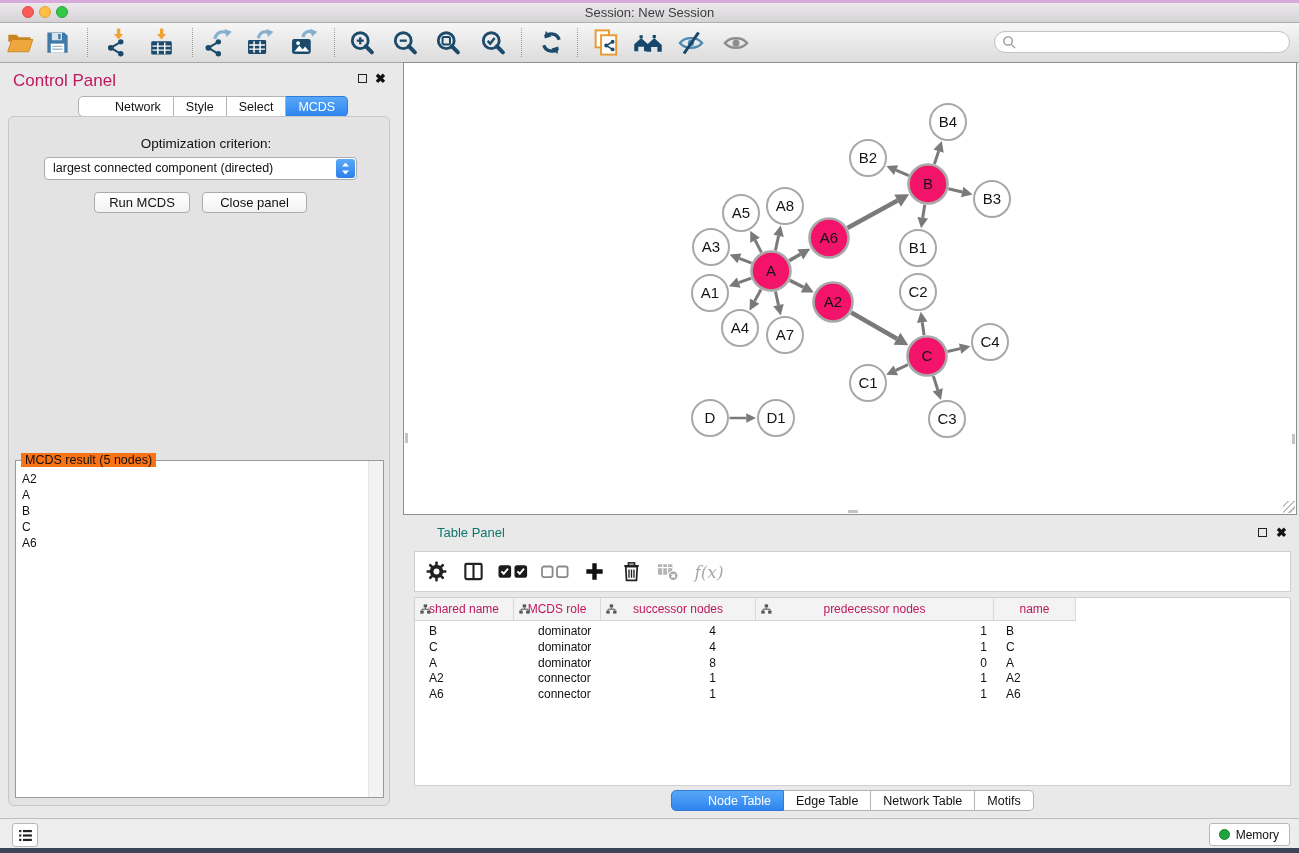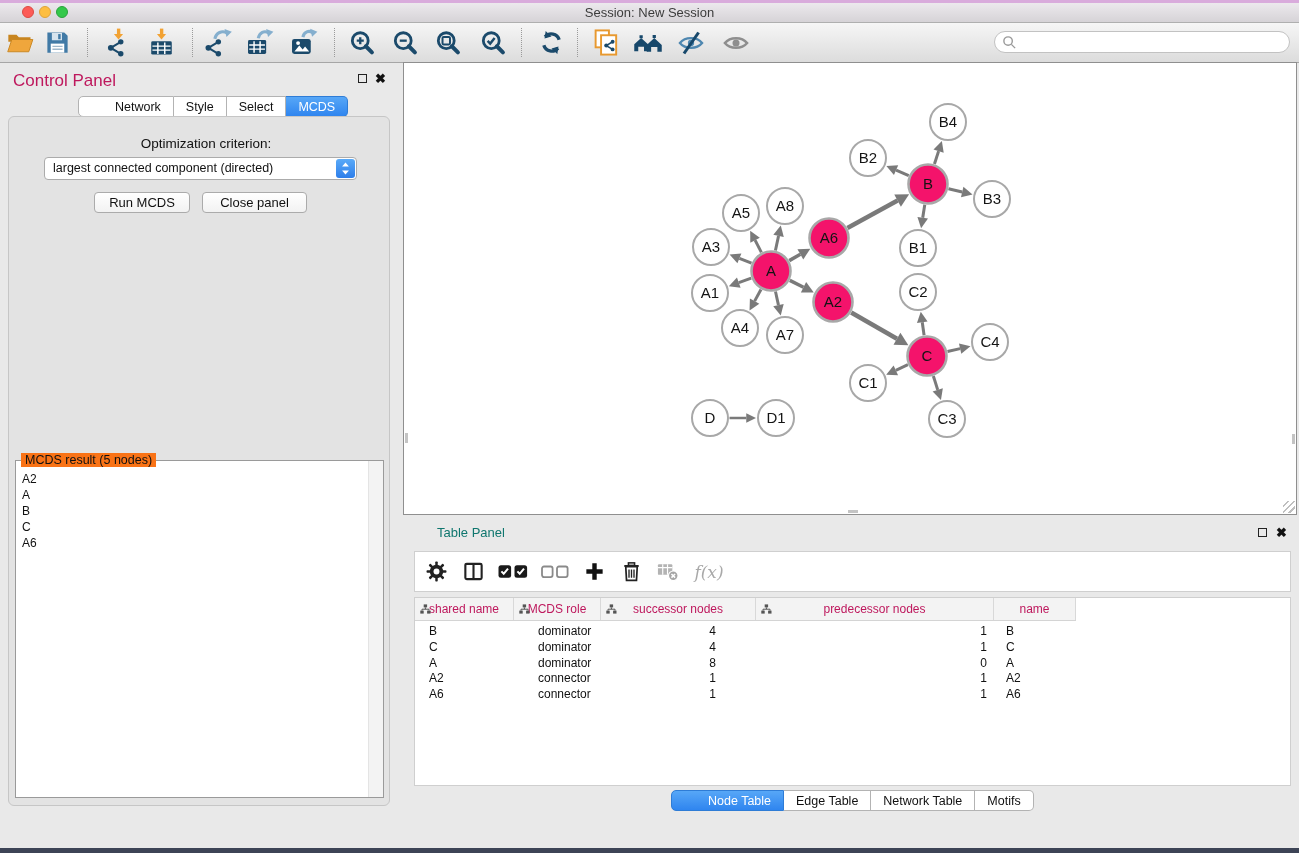--- a/index.html
+++ b/index.html
@@ -616,15 +616,33 @@
       </div>
   </div>
 
   <div class="seg-tabs tp-tabs" id="tp-tabs">
       <div class="seg-tab selected first">Node Table</div>
       <div class="seg-tab">Edge Table</div>
       <div class="seg-tab">Network Table</div>
       <div class="seg-tab last">Motifs</div>
     </div>
 
+  <div class="statusbar">
+    <div class="sb-btn">
+      <svg width="17" height="17" viewBox="0 0 20 20">
+        <g fill="#222">
+          <rect x="2.5" y="3.5" width="2.6" height="2.6"></rect>
+            <rect x="7" y="3.5" width="10.5" height="2.6"></rect>
+          <rect x="2.5" y="8.7" width="2.6" height="2.6"></rect>
+            <rect x="7" y="8.7" width="10.5" height="2.6"></rect>
+          <rect x="2.5" y="13.9" width="2.6" height="2.6"></rect>
+            <rect x="7" y="13.9" width="10.5" height="2.6"></rect>
+        </g>
+      </svg>
+    </div>
+    <div class="mem-btn">
+      <div class="mem-dot"></div>
+      <div class="mem-label">Memory</div>
+    </div>
+  </div>
 
   <div class="bottom-strip"></div>
 </div>
 
 </body></html>

